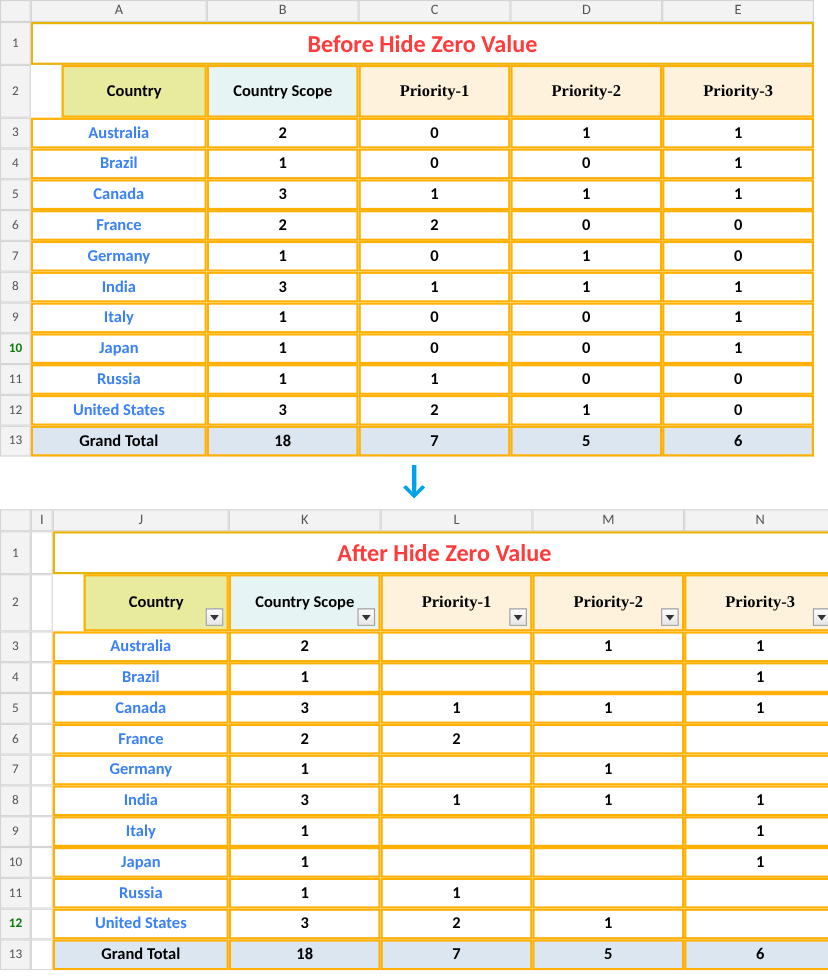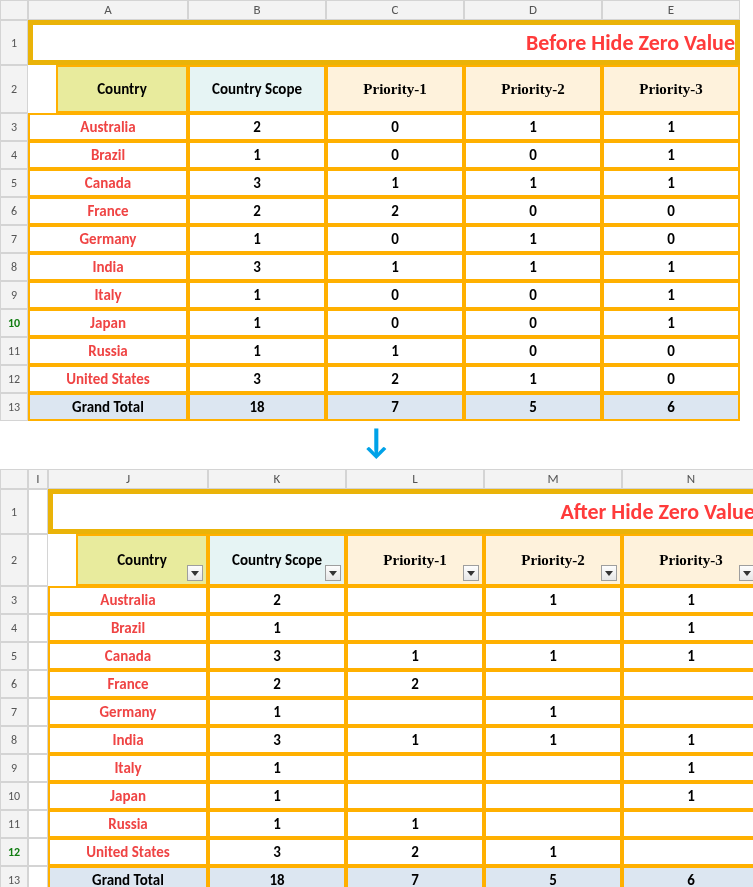--- a/index.html
+++ b/index.html
@@ -40,25 +40,25 @@
   }
   .rowhdr.green { color: #107c10; font-weight: bold; }
   .cell {
     border: 1px solid #d4d4d4;
     background: #fff;
   }
   
   .titlecell {
     grid-column: 2 / span 5;
     background: #fff;
-    border: 5px solid #eab308;
+    border: 2px solid #eab308;
     color: #ff3b3b;
     font-size: 22px;
     font-weight: bold;
-    text-align: right;
+    text-align: center;
     padding: 4px 0;
   }
   
   .hdrcell {
     border: 2px solid #ffb000;
     font-weight: bold;
     text-align: center;
     display: flex;
     align-items: center;
     justify-content: center;
@@ -125,21 +125,21 @@
   .datacell {
     border: 2px solid #ffb000;
     text-align: center;
     font-weight: bold;
     display: flex;
     align-items: center;
     justify-content: center;
     font-size: 15px;
     background: #fff;
   }
-  .country { color: #ef4444; }
+  .country { color: #3b82f6; }
   .countrycell {
     border: 2px solid #ffb000;
     text-align: center;
     font-weight: bold;
     display: flex;
     align-items: center;
     justify-content: center;
     font-size: 15px;
     background: #fff;
   }

